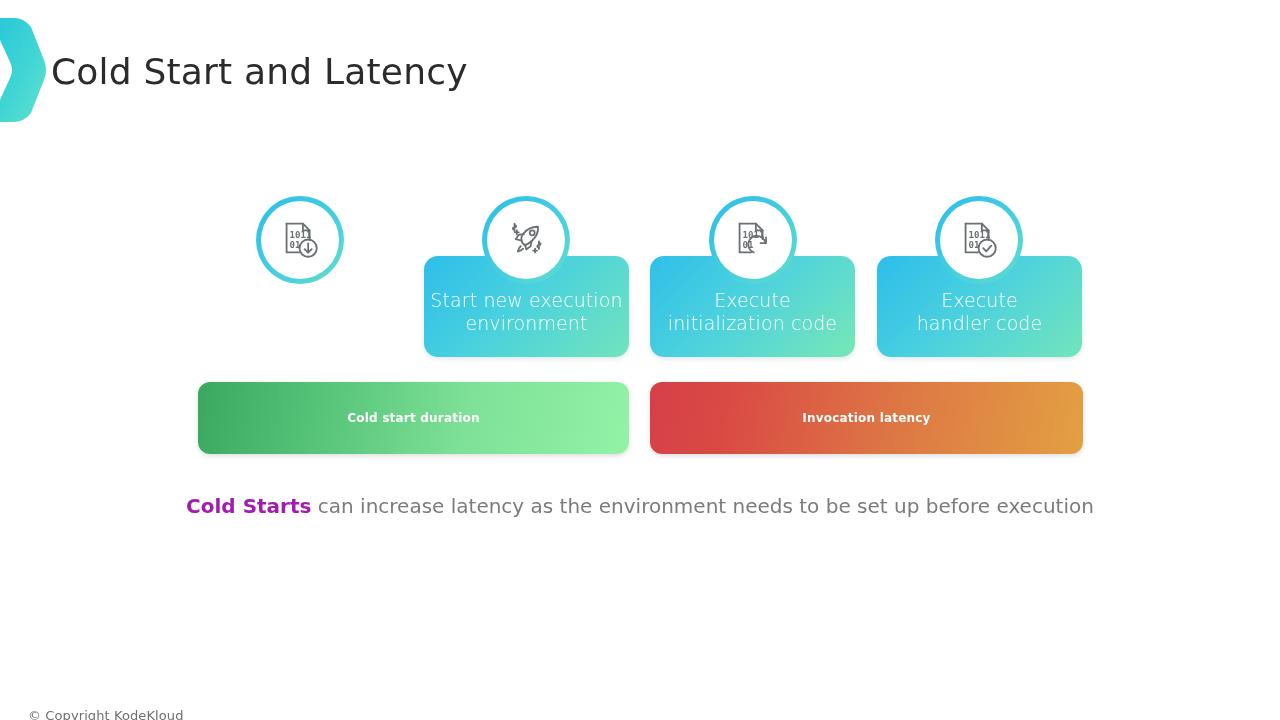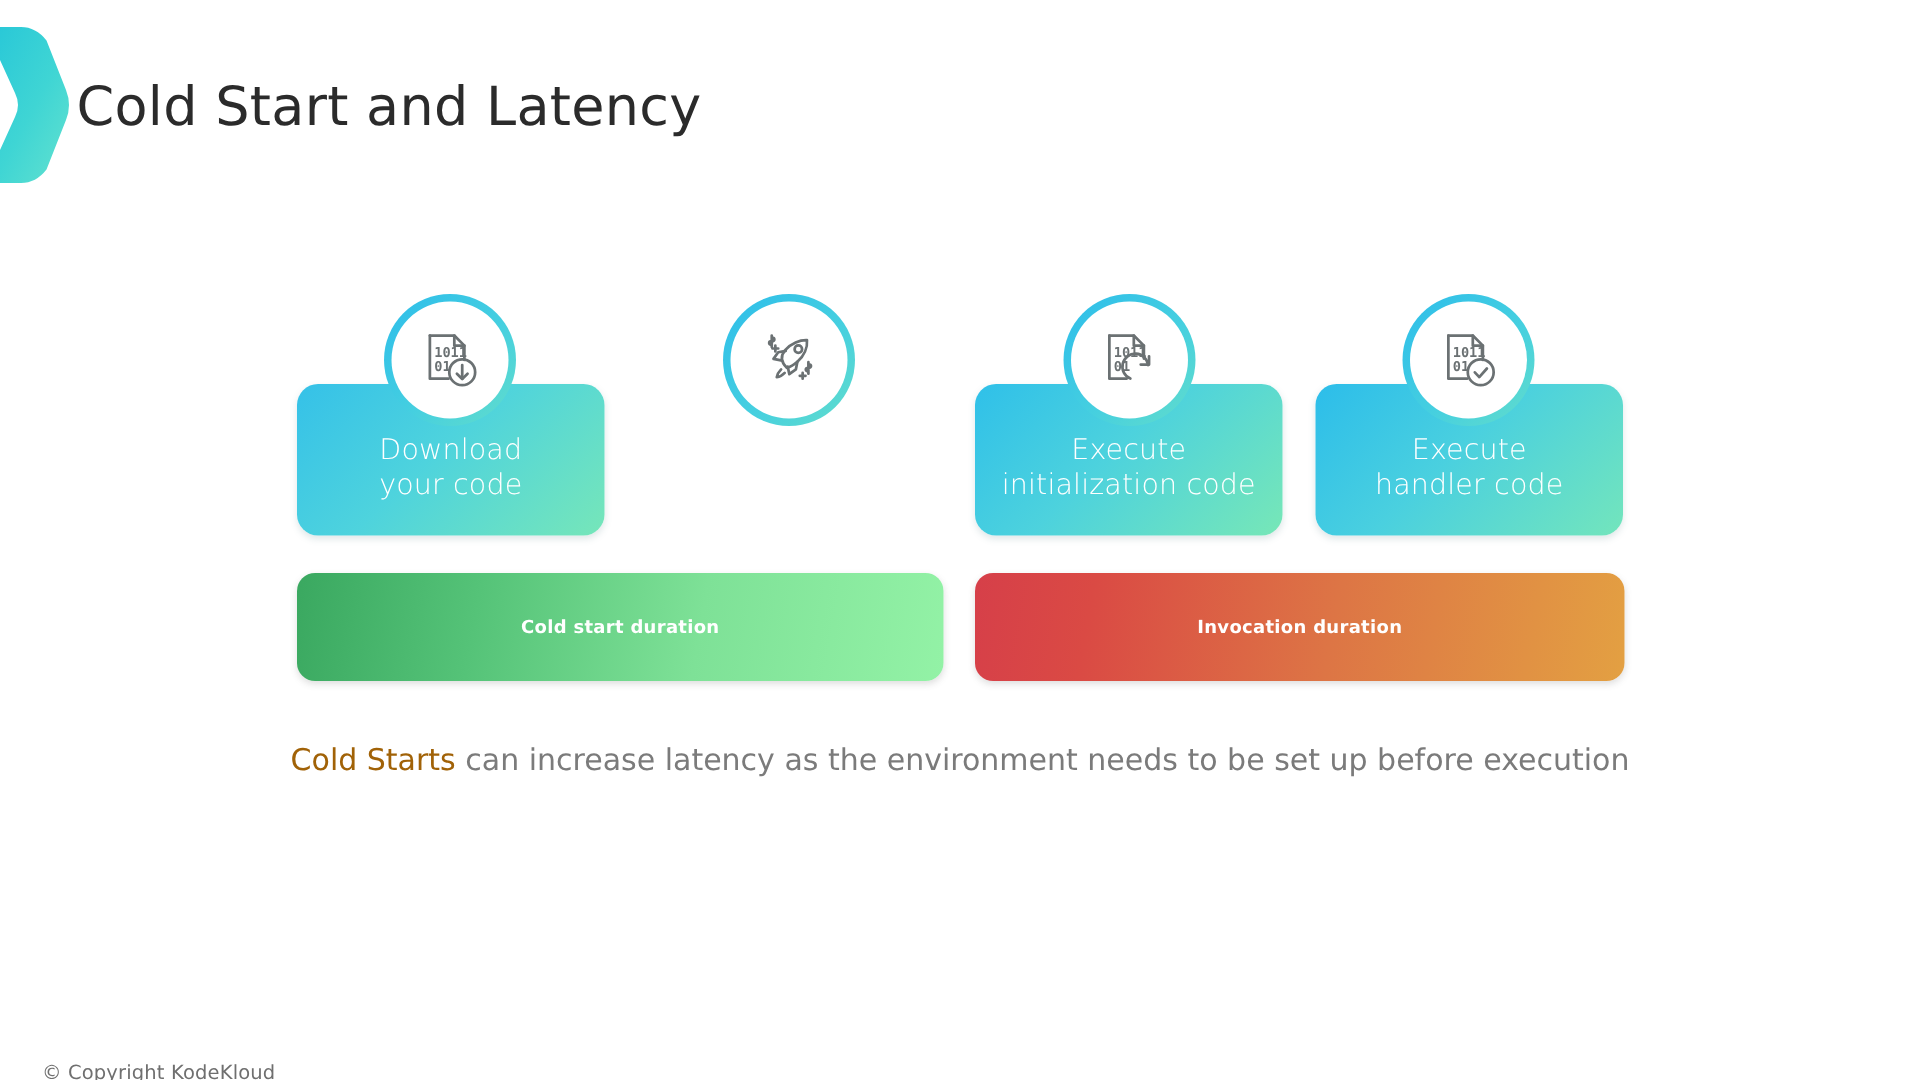--- a/index.html
+++ b/index.html
@@ -157,22 +157,22 @@
     left: 0;
     top: 492px;
     width: 1280px;
     text-align: center;
     font-size: 20px;
     color: #7b7b7b;
     line-height: 28px;
     font-family: "DejaVu Sans", "Liberation Sans", sans-serif;
   }
   .caption b {
-    color: #a16207;
-    font-weight: 400;
+    color: #a21caf;
+    font-weight: 700;
   }
 
   
   .footer {
     position: absolute;
     left: 28px;
     top: 679px;
     font-size: 13px;
     color: #6f6f6f;
     letter-spacing: 0.1px;
@@ -196,43 +196,43 @@
       </defs>
       <path d="M -10 0 L 14 0 Q 24 0 31 9 L 44 42 Q 48 52 44 62 L 31 95 Q 24 104 14 104 L -10 104 L 10 60 Q 14 52 10 44 Z" fill="url(#gradLogo)"></path>
     </svg>
   </div>
 
   <div class="page-title">Cold Start and Latency</div>
 </div>
 
 <div class="steps">
 
-  <div class="step step-0">
-    <div class="step-label">Download
-your code</div>
-  </div>
   <div class="step-icon-wrap step-icon-0">
     <div class="icon-ring">
       <svg class="icon-glyph" viewBox="0 0 48 48">
         <g fill="none" stroke="#6b7173" stroke-width="1.9" stroke-linecap="round" stroke-linejoin="round">
           <path d="M10 7 h17 l7 7 v10"></path>
           <path d="M10 7 v30 h13"></path>
           <path d="M27 7 v7 h7"></path>
           <circle cx="32.5" cy="32.5" r="9"></circle>
           <path d="M32.5 27.5 v9.5"></path>
           <path d="M28.8 33.6 l3.7 3.6 l3.7 -3.6"></path>
         </g>
         <g fill="#6b7173" font-family="'DejaVu Sans Mono', monospace" font-size="9.5" font-weight="700">
           <text x="13" y="22">1011</text>
           <text x="13" y="32">01</text>
         </g>
       </svg>
     </div>
   </div>
 
+  <div class="step step-1">
+    <div class="step-label">Start new execution
+environment</div>
+  </div>
   <div class="step-icon-wrap step-icon-1">
     <div class="icon-ring">
       <svg class="icon-glyph" viewBox="0 0 48 48">
         <g fill="none" stroke="#6b7173" stroke-width="1.9" stroke-linecap="round" stroke-linejoin="round">
           <path d="M22.5 29.5 C 18 25 18 21 21.5 17 C 25.5 12.5 31.5 10 36.5 10.2 C 37 15.2 34.5 21 30 25 C 26 28.5 22.5 29.5 22.5 29.5 Z"></path>
           <path d="M21.8 17.6 L16.5 18.6 L13.2 23.2 L18.4 24.3"></path>
           <path d="M29.8 25.3 L28.8 30.5 L24.2 33.8 L23.1 28.6"></path>
           <circle cx="30.5" cy="16.5" r="2.6"></circle>
           <path d="M18.5 30.5 C 16 33 15.5 36 15.5 36 C 15.5 36 18.6 35.6 21 33"></path>
           <path d="M14.5 14 v4 M12.5 16 h4"></path>
@@ -289,21 +289,21 @@
       </svg>
     </div>
   </div>
 </div>
 
 <div class="bars">
   <div class="bar bar-cold">
     <span class="bar-label">Cold start duration</span>
   </div>
   <div class="bar bar-invocation">
-    <span class="bar-label">Invocation duration</span>
+    <span class="bar-label">Invocation latency</span>
   </div>
 </div>
 
 <div class="caption">
   <b>Cold Starts</b><span> can increase latency as the environment needs to be set up before execution</span>
 </div>
 
 <div class="footer">© Copyright KodeKloud</div>
 
 </body></html>

